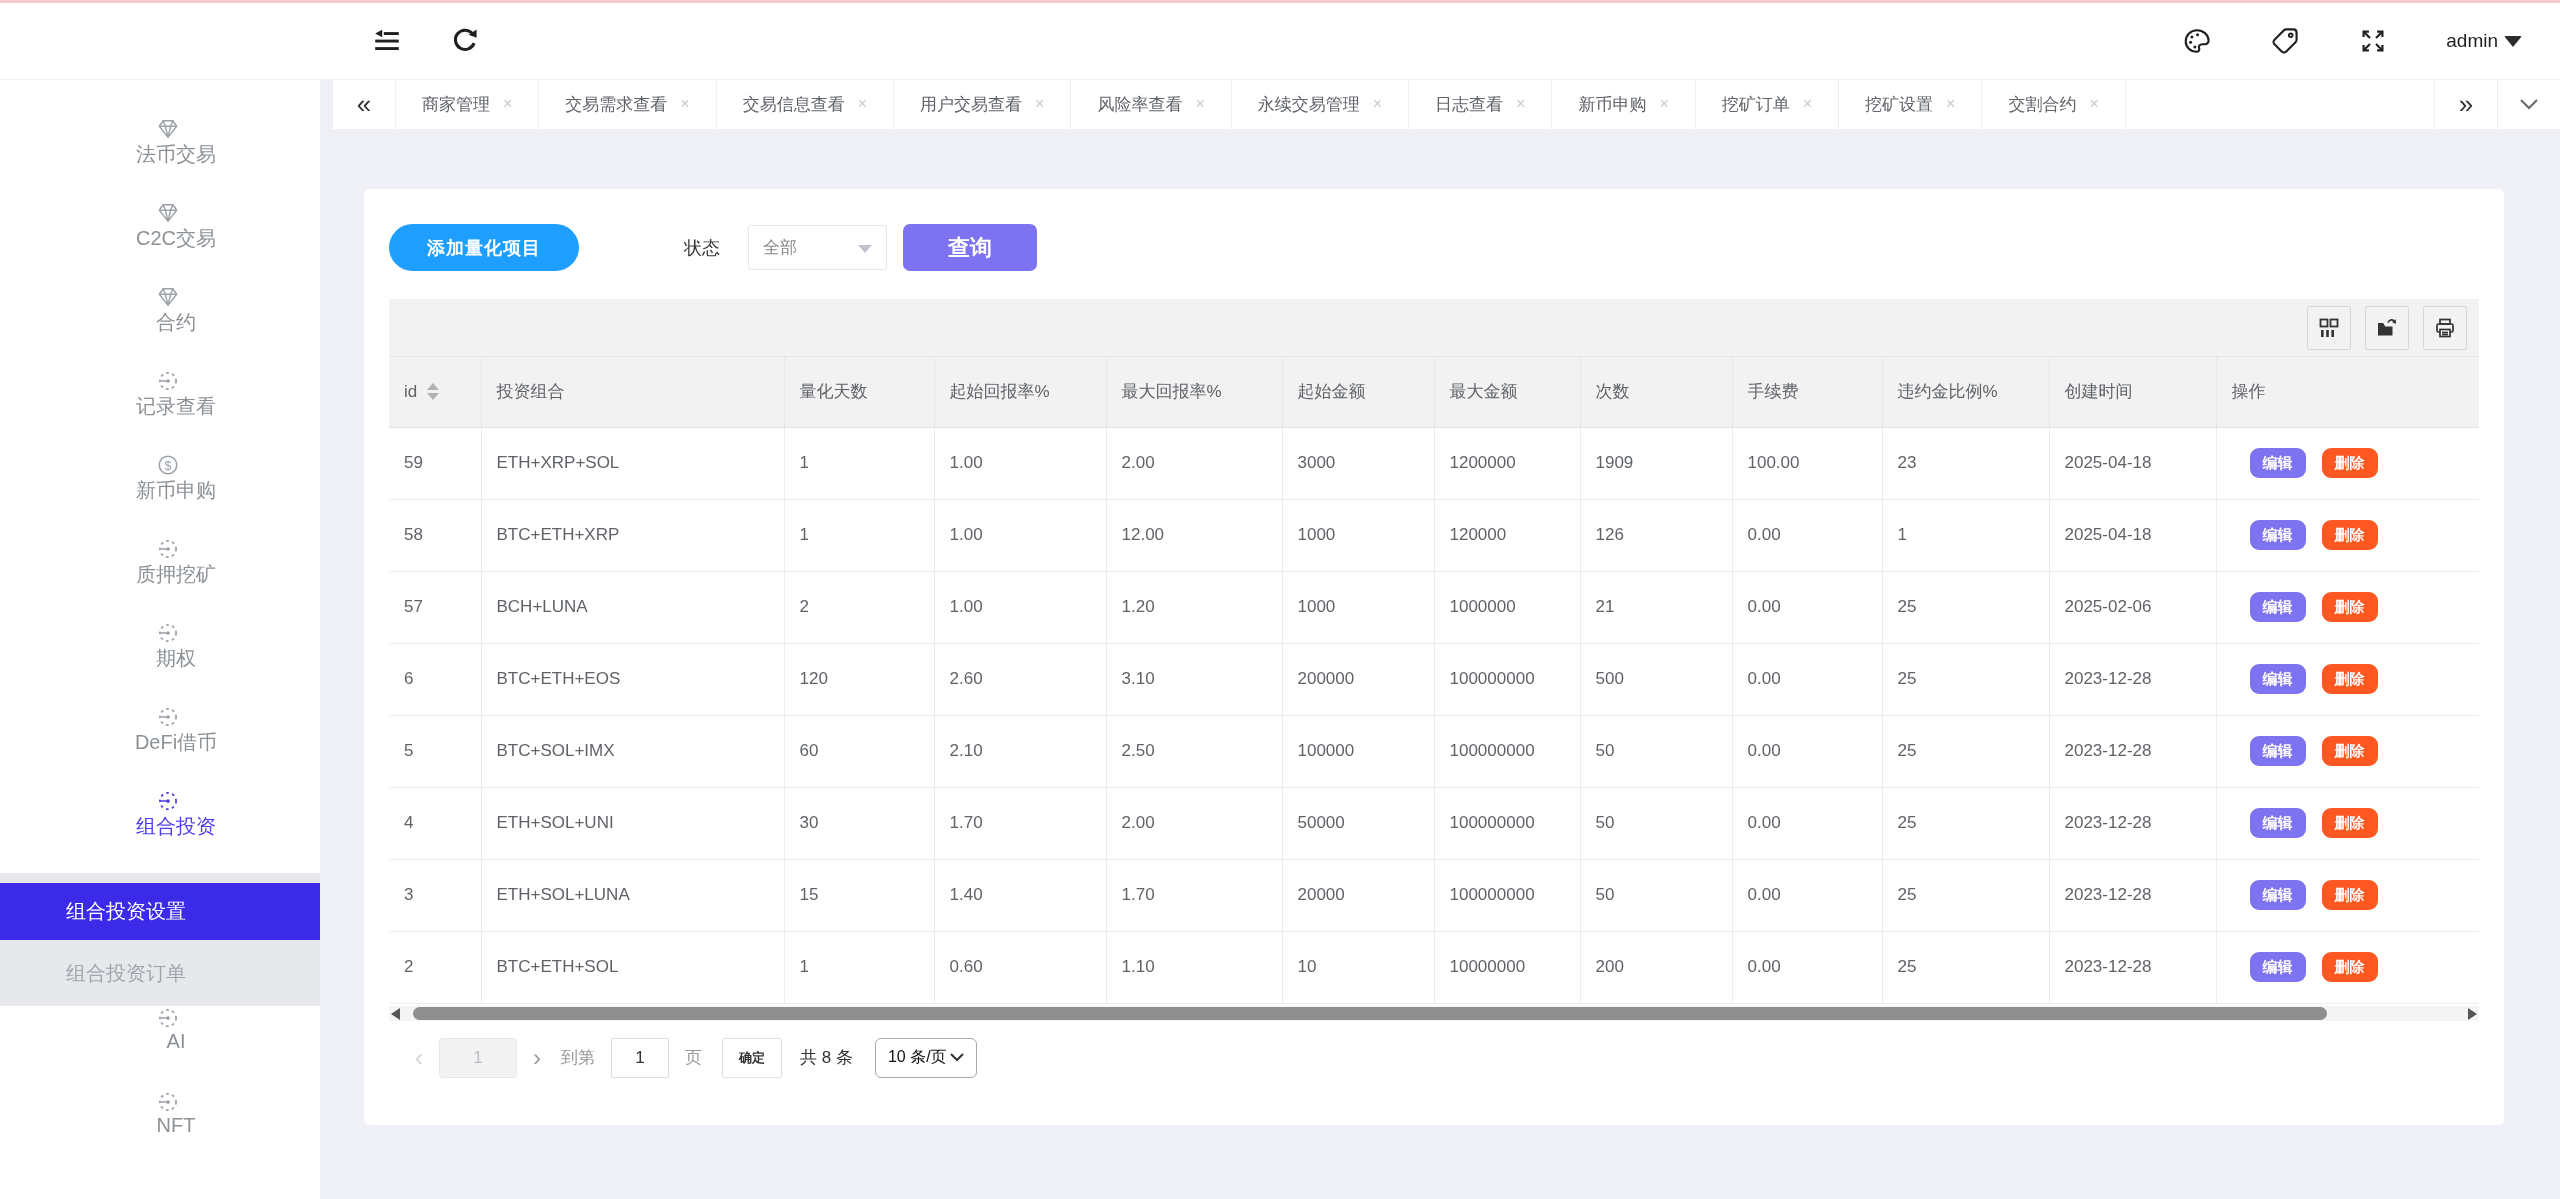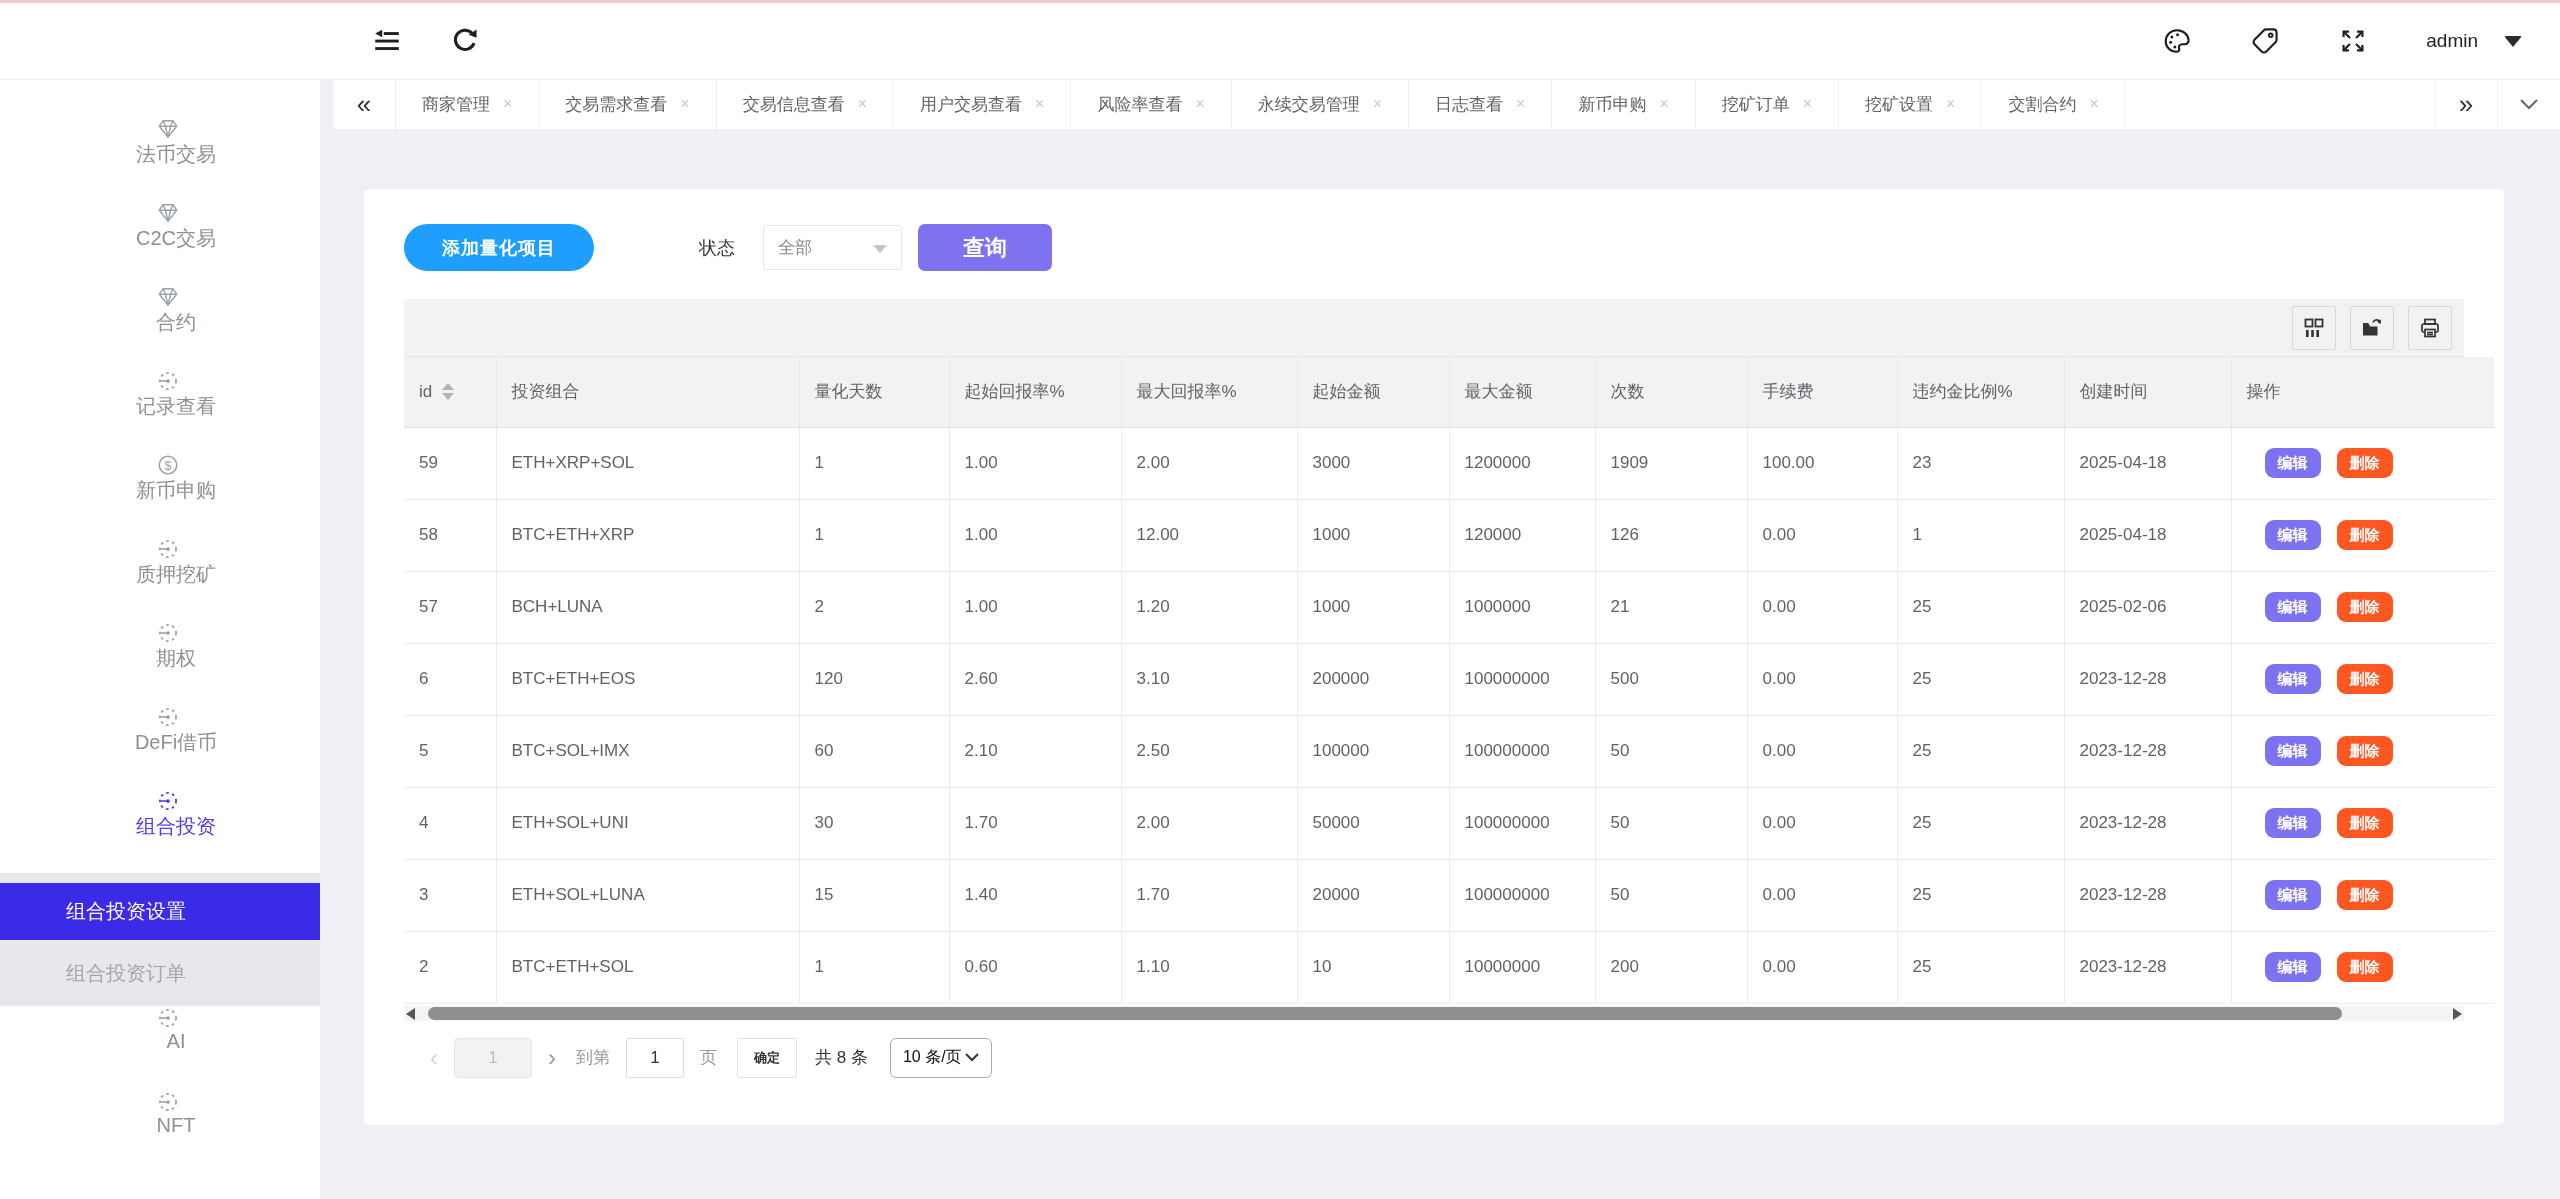--- a/index.html
+++ b/index.html
@@ -11,21 +11,21 @@
   }
   
   .topline{position:absolute;left:0;top:0;width:2560px;height:3px;background:var(--topline,#f2c9cc);z-index:40;}
 
   
   .appbar{position:absolute;left:0;top:3px;width:2560px;height:76px;background:#fff;z-index:30;border-bottom:1px solid #f1f1f1;}
   .logo{position:absolute;left:30px;top:0;height:62px;line-height:62px;font-size:23px;font-weight:bold;color:#111;letter-spacing:.5px;white-space:nowrap;}
   .appbar-left{position:absolute;left:372px;top:0;height:76px;display:flex;align-items:center;gap:48px;}
   .appbar-right{position:absolute;right:38px;top:0;height:76px;display:flex;align-items:center;gap:58px;}
   .hicon{width:30px;height:30px;display:flex;align-items:center;justify-content:center;cursor:pointer;}
-  .admin-wrap{display:flex;align-items:center;gap:26px;cursor:pointer;}
+  .admin-wrap{display:flex;align-items:center;gap:6px;cursor:pointer;}
   .admin-name{font-size:19px;color:#1f1f1f;}
   .caret-down{width:0;height:0;border-left:9px solid transparent;border-right:9px solid transparent;border-top:11px solid #2b2b2b;border-radius:2px;}
 
   
   .sidebar{position:absolute;left:0;top:0;width:320px;height:1199px;background:#fff;z-index:20;}
   .side-logo-mask{position:absolute;left:0;top:0;width:320px;height:64px;background:#fff;z-index:5;}
   .side-menu{position:absolute;left:0;top:33px;width:320px;}
   .side-item{height:84px;display:flex;align-items:center;padding-left:32px;color:#8c9196;font-size:20px;cursor:pointer;flex-direction:column;}
   .side-item .s-icon{width:24px;height:24px;margin-right:16px;color:#9aa0a6;display:flex;align-items:center;justify-content:center;}
   .side-item.active{color:#4c3cf0;}
@@ -43,21 +43,21 @@
   .tab-nav{width:62px;display:flex;align-items:center;justify-content:center;border-right:1px solid #f0f0f0;color:#333;font-size:26px;cursor:pointer;flex:none;}
   .tab-nav.right{border-right:none;border-left:1px solid #f0f0f0;}
   .tab{flex:none;display:flex;align-items:center;padding:0 26px;border-right:1px solid #f0f0f0;cursor:pointer;}
   .tab-label{font-size:17px;color:#5f6368;white-space:nowrap;}
   .tab-close{margin-left:13px;font-size:16px;color:#c9c9c9;line-height:1;}
   .tab-more{margin-left:auto;}
   .tab-dd{width:62px;display:flex;align-items:center;justify-content:center;border-left:1px solid #f0f0f0;cursor:pointer;flex:none;}
 
   
   .card{position:absolute;left:44px;top:110px;width:2140px;height:936px;background:#fff;border-radius:5px;}
-  .card-inner{padding:0 40px;}
+  .card-inner{padding:0 25px;}
 
   
   .filter-row{display:flex;align-items:center;padding-top:35px;height:47px;box-sizing:content-box;}
   .btn-add{height:47px;padding:0 38px;border:none;border-radius:24px;background:var(--accent-blue,#1e9fff);color:#fff;font-size:18px;font-weight:bold;letter-spacing:1px;cursor:pointer;font-family:inherit;}
   .filter-label{margin-left:105px;font-size:18px;color:#333;}
   .select-box{margin-left:28px;width:139px;height:45px;border:1px solid #e6e6e6;border-radius:3px;background:#fff;display:flex;align-items:center;padding:0 14px;position:relative;cursor:pointer;box-sizing:border-box;}
   .select-value{font-size:17px;color:#888;}
   .select-caret{position:absolute;right:14px;top:50%;margin-top:-3px;width:0;height:0;border-left:7px solid transparent;border-right:7px solid transparent;border-top:8px solid #c0c4cc;}
   .btn-query{margin-left:16px;height:47px;padding:0 45px;border:none;border-radius:7px;background:var(--accent-purple,#7d73f0);color:#fff;font-size:22px;font-weight:bold;cursor:pointer;font-family:inherit;}
 

